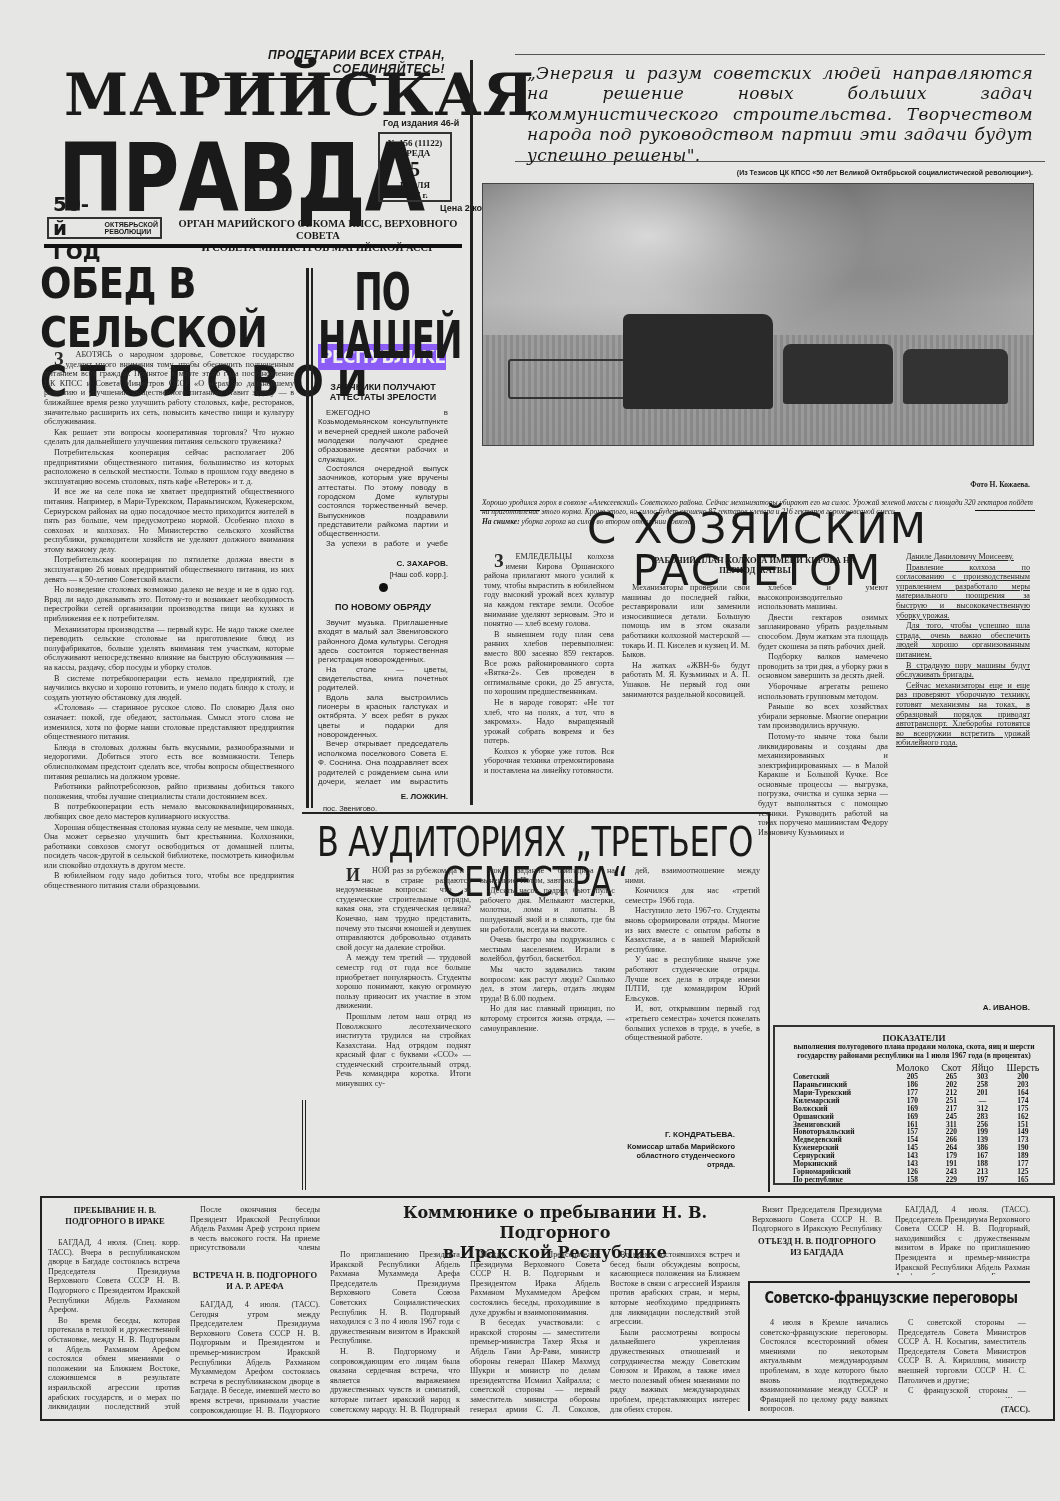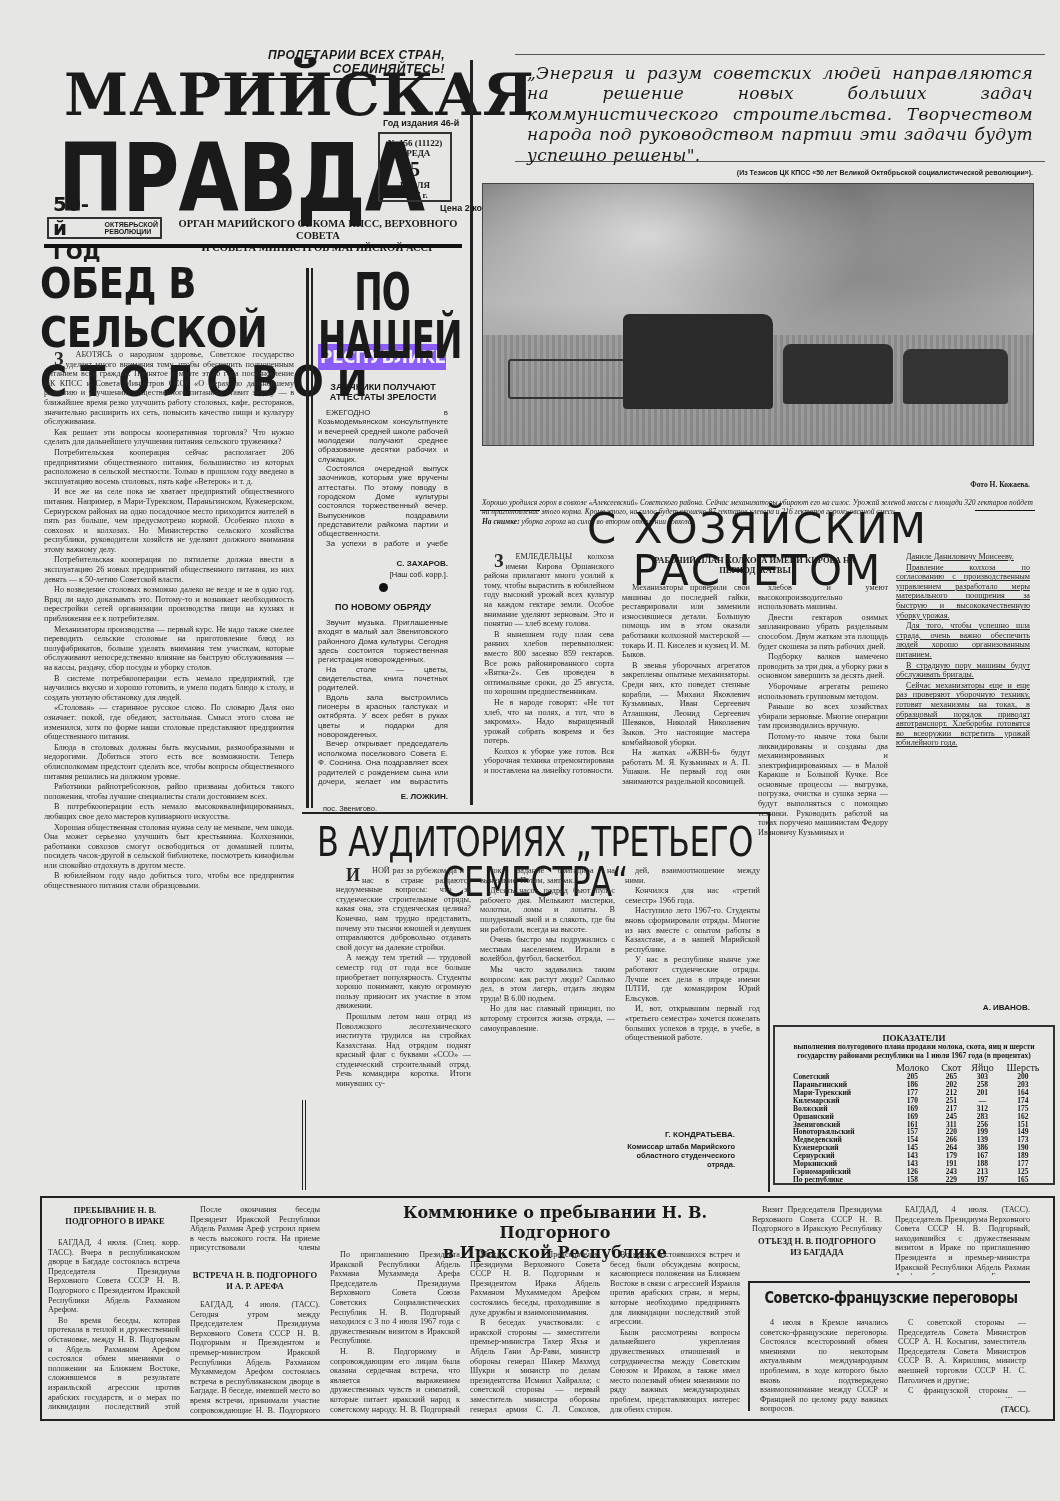--- a/index.html
+++ b/index.html
@@ -172,21 +172,20 @@
 <div class="abs h-khoz">С ХОЗЯЙСКИМ РАСЧЕТОМ</div>
 <div class="abs khoz-sub">РАБОЧИЙ ПЛАН КОЛХОЗА ИМЕНИ КИРОВА НА ПЕРИОД ЖАТВЫ</div>
 <div class="abs col-text" style="left:484px;top:552px;width:130px;height:240px;">
   <p class="dropcap">ЗЕМЛЕДЕЛЬЦЫ колхоза имени Кирова Оршанского района прилагают много усилий к тому, чтобы вырастить в юбилейном году высокий урожай всех культур на каждом гектаре земли. Особое внимание уделяют зерновым. Это и понятно — хлеб всему голова.</p>
   <p>В нынешнем году план сева ранних хлебов перевыполнен: вместо 800 засеяно 859 гектаров. Все рожь районированного сорта «Вятка-2». Сев проведен в оптимальные сроки, до 25 августа, по хорошим предшественникам.</p>
   <p>Не в народе говорят: «Не тот хлеб, что на полях, а тот, что в закромах». Надо выращенный урожай собрать вовремя и без потерь.</p>
   <p>Колхоз к уборке уже готов. Вся уборочная техника отремонтирована и поставлена на линейку готовности.</p>
 </div>
 <div class="abs col-text" style="left:622px;top:583px;width:128px;height:210px;">
   <p>Механизаторы проверили свои машины до последней гайки, реставрировали или заменили износившиеся детали. Большую помощь им в этом оказали работники колхозной мастерской — токарь И. П. Киселев и кузнец И. М. Быков.</p>
-  <p>В звенья уборочных агрегатов закреплены опытные механизаторы. Среди них, кто поведет степные корабли, — Михаил Яковлевич Кузьминых, Иван Сергеевич Атлашкин, Леонид Сергеевич Шевяков, Николай Николаевич Зыков. Это настоящие мастера комбайновой уборки.</p>
   <p>На жатках «ЖВН-6» будут работать М. Я. Кузьминых и А. П. Ушаков. Не первый год они занимаются раздельной косовицей.</p>
 </div>
 <div class="abs col-text" style="left:758px;top:583px;width:130px;height:430px;">
   <p>хлебов и умеют высокопроизводительно использовать машины.</p>
   <p>Двести гектаров озимых запланировано убрать раздельным способом. Двум жаткам эта площадь будет скошена за пять рабочих дней.</p>
   <p>Подборку валков намечено проводить за три дня, а уборку ржи в основном завершить за десять дней.</p>
   <p>Уборочные агрегаты решено использовать групповым методом.</p>
   <p>Раньше во всех хозяйствах убирали зерновые. Многие операции там производились вручную.</p>
   <p>Потому-то нынче тока были ликвидированы и созданы два механизированных и электрифицированных — в Малой Каракшe и Большой Кучке. Все основные процессы — выгрузка, погрузка, очистка и сушка зерна — будут выполняться с помощью техники. Руководить работой на токах поручено машинистам Федору Ивановичу Кузьминых и</p>
 </div>

